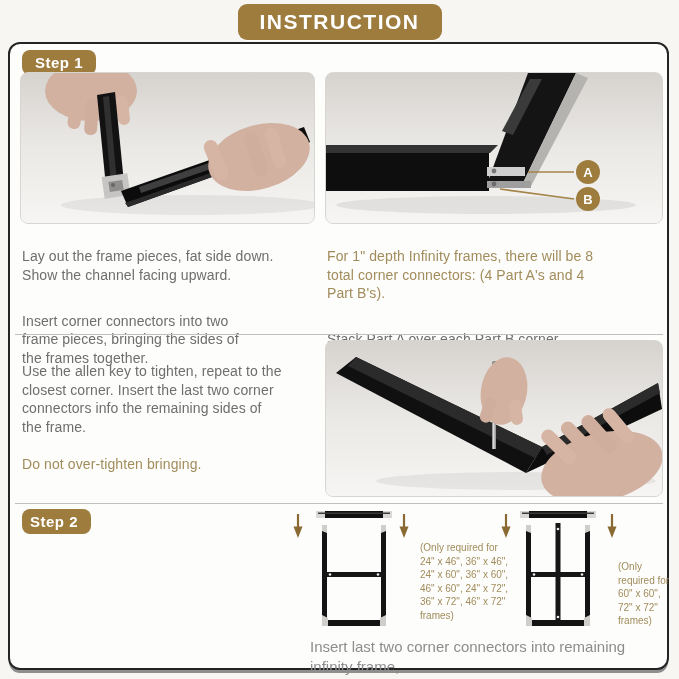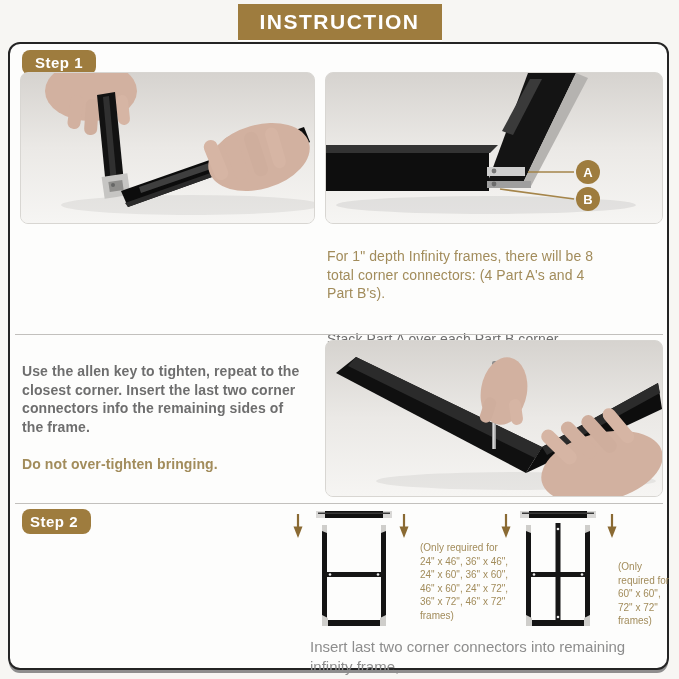--- a/index.html
+++ b/index.html
@@ -1,20 +1,20 @@
 <!DOCTYPE html>
 <html><head>
 <meta charset="utf-8">
 <style>
   html,body{margin:0;padding:0;background:#f7f6f3;}
   .page{position:relative;width:679px;height:679px;background:#f7f6f3;
         font-family:"Liberation Sans",sans-serif;overflow:hidden;}
   .title-badge{position:absolute;top:4px;left:50%;transform:translateX(-50%);
         background:#9e7c3e;color:#fff;font-weight:bold;font-size:21px;letter-spacing:1.5px;
-        padding:6px 22px;border-radius:0;box-shadow:0 1px 0 #ffffff;}
+        padding:6px 22px;border-radius:9px;box-shadow:0 1px 0 #ffffff;}
   .main-box{position:absolute;left:8px;top:42px;width:661px;height:628px;box-sizing:border-box;
         background:#fdfdfc;border:2px solid #242424;border-radius:12px;
         box-shadow:0 4px 0 -1px #8e8e8e;}
   .step-badge{position:absolute;background:#9e7c3e;color:#fff;font-weight:bold;font-size:15px;
         padding:4px 13px;border-radius:8px;letter-spacing:.5px;}
   .photo{position:absolute;border:1px solid #d8d6d2;border-radius:8px;overflow:hidden;
         background:linear-gradient(180deg,#dcdad6 0%,#eceae7 45%,#f5f4f2 100%);}
   .photo svg{display:block;}
   .body-text{position:absolute;color:#6e6e6e;font-size:14px;line-height:1.32;
         white-space:pre-line;letter-spacing:.1px;}
@@ -103,31 +103,38 @@
         <text x="262" y="104" text-anchor="middle" font-family="Liberation Sans, sans-serif" font-size="13" font-weight="bold" fill="#fff">A</text>
       </g>
       <g>
         <line x1="174" y1="116" x2="248" y2="126" stroke="#a5854a" stroke-width="1.6"></line>
         <circle cx="262" cy="126" r="12" fill="#9e7c3e"></circle>
         <text x="262" y="131" text-anchor="middle" font-family="Liberation Sans, sans-serif" font-size="13" font-weight="bold" fill="#fff">B</text>
       </g>
     </svg>
   </div>
 
+  <div class="body-text" style="left:22px;top:229px;width:300px;">
+    <div class="para">Lay out the frame pieces, fat side down.
+Show the channel facing upward.</div>
+    <div class="para">Insert corner connectors into two
+frame pieces, bringing the sides of
+the frames together.</div>
+  </div>
   <div class="body-text" style="left:327px;top:229px;width:336px;">
     <div class="para gold">For 1" depth Infinity frames, there will be 8
 total corner connectors: (4 Part A's and 4
 Part B's).</div>
     <div class="para">Stack Part A over each Part B corner
 connector before joining the sides of the frame.</div>
   </div>
 
   <div class="divider" style="left:15px;top:334px;width:648px;"></div>
 
-  <div class="body-text" style="left:22px;top:344px;width:305px;font-weight:bold;">
+  <div class="body-text" style="left:22px;top:344px;width:305px;">
     <div style="white-space:pre-line;">Use the allen key to tighten, repeat to the
 closest corner. Insert the last two corner
 connectors info the remaining sides of
 the frame.</div>
     <div class="gold">Do not over-tighten bringing.</div>
   </div>
 
   <div class="photo" style="left:325px;top:340px;width:336px;height:155px;">
     <svg width="336" height="155" viewBox="0 0 336 155">
       <rect width="336" height="155" fill="url(#pg1)"></rect>

